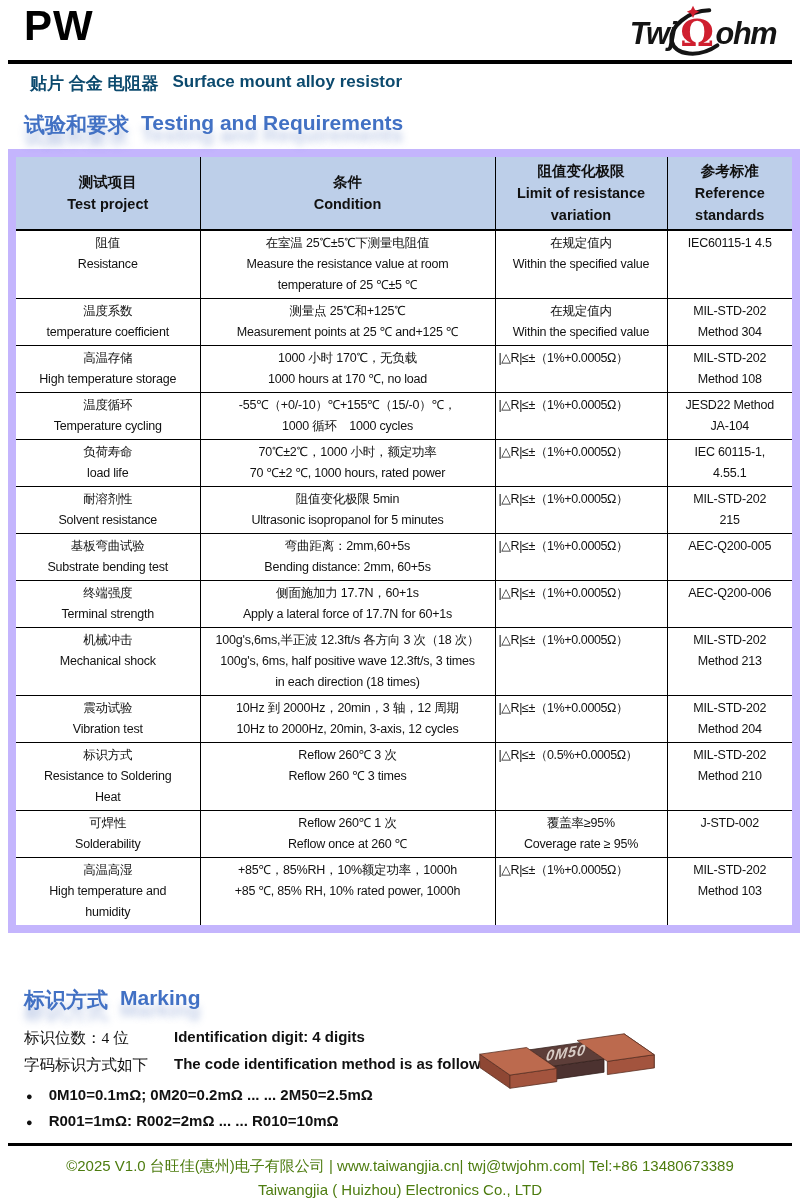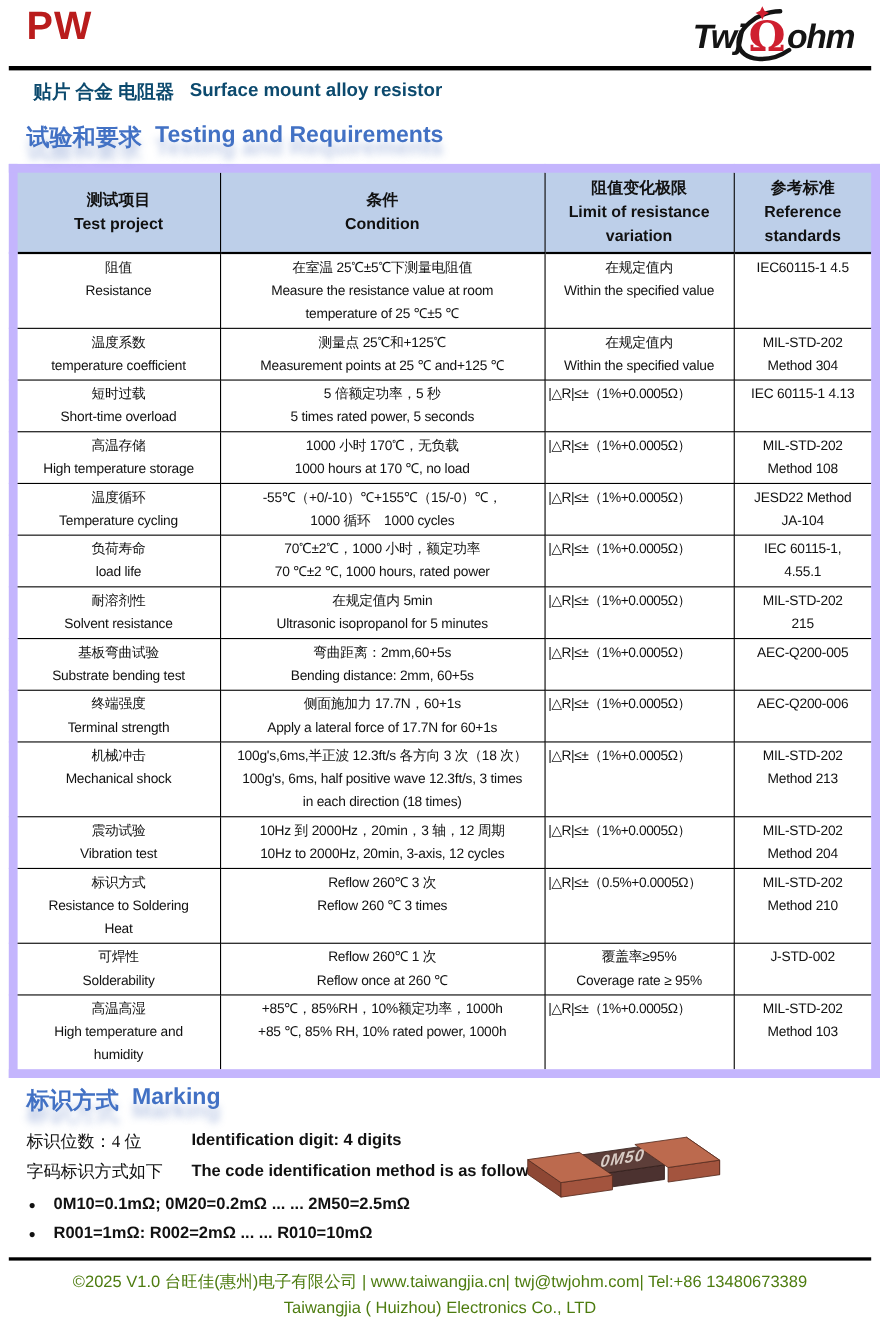--- a/index.html
+++ b/index.html
@@ -1,21 +1,21 @@
 <!DOCTYPE html>
 <html><head>
 <meta charset="utf-8">
 <style>
   html,body{margin:0;padding:0;background:#fff;}
   body{font-family:"Liberation Sans", sans-serif; color:#111;}
   .page{width:800px;height:1200px;position:relative;background:#fff;overflow:hidden;}
 
   
   .header{position:relative;height:60px;}
-  .product{position:absolute;left:24px;top:2px;font-size:36px;font-weight:bold;letter-spacing:1px;color:#b91c1c;}
+  .product{position:absolute;left:24px;top:2px;font-size:42px;font-weight:bold;letter-spacing:1px;color:#000000;}
   .logo{position:absolute;right:14px;top:2px;}
   .rule{height:4px;background:#000;margin:0 8px;}
   .subtitle{margin:8px 0 0 30px;font-size:17px;font-weight:bold;display:flex;gap:14px;color:#0c4a6e;}
 
   
   .section-title{margin:16px 0 10px 24px;font-size:21px;font-weight:bold;color:#4271c4;display:flex;gap:12px;
     text-shadow:0 12px 7px rgba(80,115,190,0.35);}
 
   
   table{border-collapse:collapse;table-layout:fixed;margin:0 8px;width:784px;border:8px solid #c4b5fd;}
@@ -132,36 +132,20 @@
             <div class="line">在规定值内</div>
             <div class="line">Within the specified value</div>
           </td>
           <td>
             <div class="line">MIL-STD-202</div>
             <div class="line">Method 304</div>
           </td>
         </tr>
         <tr>
           <td>
-            <div class="line">短时过载</div>
-            <div class="line">Short-time overload</div>
-          </td>
-          <td>
-            <div class="line">5 倍额定功率，5 秒</div>
-            <div class="line">5 times rated power, 5 seconds</div>
-          </td>
-          <td class="limit-left">
-            <div class="line">|△R|≤±（1%+0.0005Ω）</div>
-          </td>
-          <td>
-            <div class="line">IEC 60115-1 4.13</div>
-          </td>
-        </tr>
-        <tr>
-          <td>
             <div class="line">高温存储</div>
             <div class="line">High temperature storage</div>
           </td>
           <td>
             <div class="line">1000 小时 170℃，无负载</div>
             <div class="line">1000 hours at 170 ℃, no load</div>
           </td>
           <td class="limit-left">
             <div class="line">|△R|≤±（1%+0.0005Ω）</div>
           </td>
@@ -203,21 +187,21 @@
             <div class="line">IEC 60115-1,</div>
             <div class="line">4.55.1</div>
           </td>
         </tr>
         <tr>
           <td>
             <div class="line">耐溶剂性</div>
             <div class="line">Solvent resistance</div>
           </td>
           <td>
-            <div class="line">在规定值内 5min</div>
+            <div class="line">阻值变化极限 5min</div>
             <div class="line">Ultrasonic isopropanol for 5 minutes</div>
           </td>
           <td class="limit-left">
             <div class="line">|△R|≤±（1%+0.0005Ω）</div>
           </td>
           <td>
             <div class="line">MIL-STD-202</div>
             <div class="line">215</div>
           </td>
         </tr>

